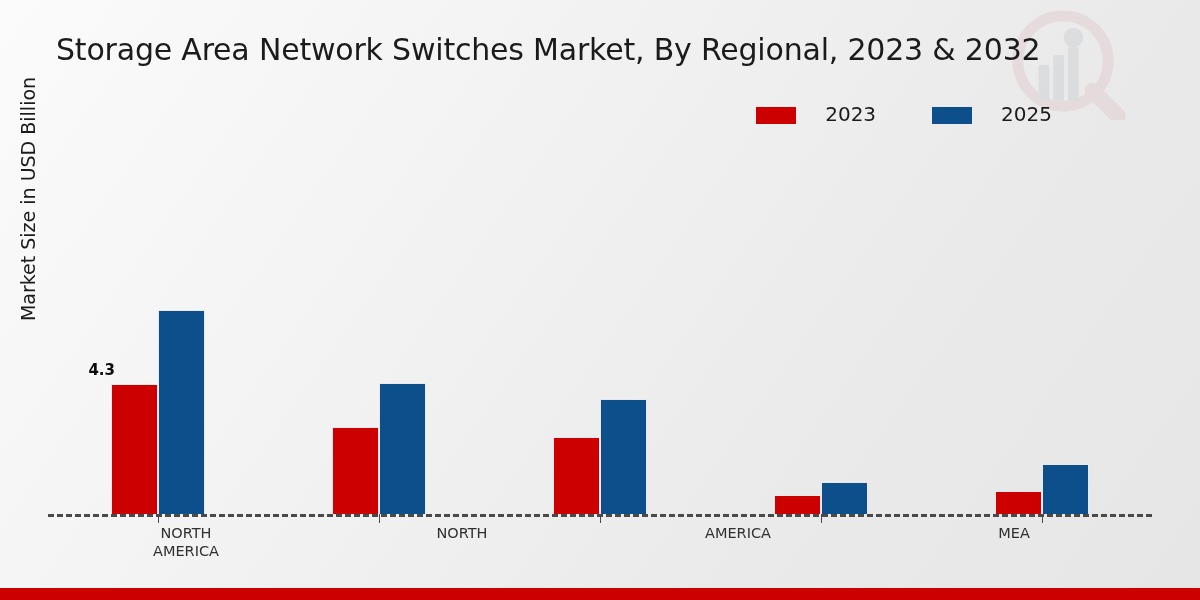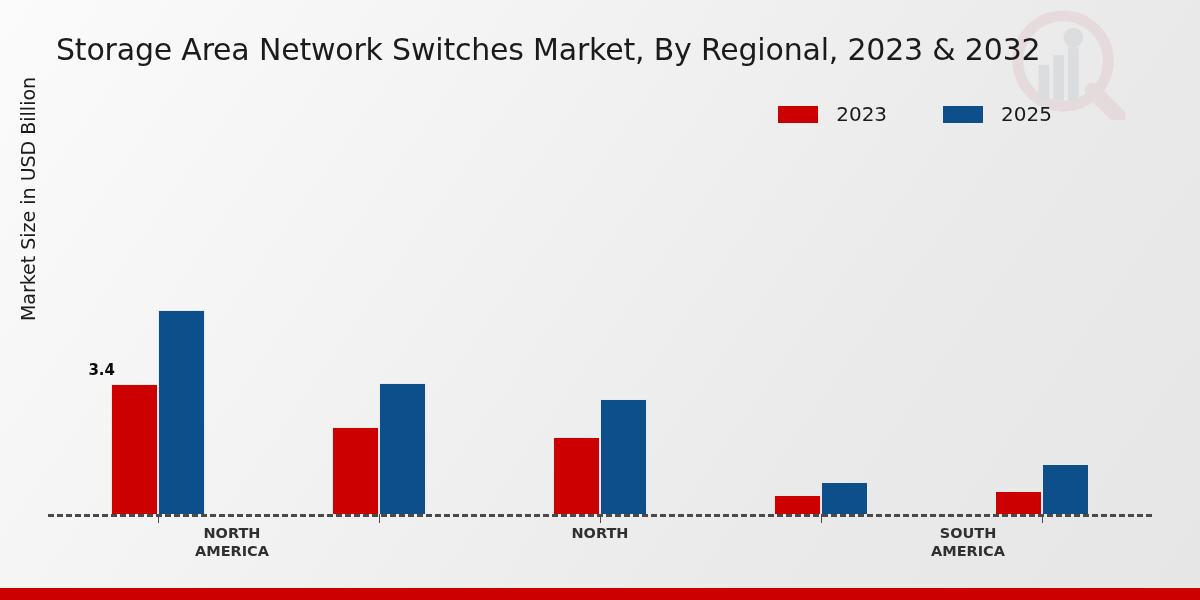--- a/index.html
+++ b/index.html
@@ -50,22 +50,22 @@
   .legend {
     position: absolute;
     right: 148px;
     top: 104px;
     display: flex;
     align-items: center;
     gap: 56px;
   }
   .legend-item {
     display: flex;
-    align-items: center;
-    gap: 18px;
+    align-items: flex-end;
+    gap: 29px;
   }
   .legend-swatch {
     width: 40px;
     height: 17px;
     display: block;
   }
   .legend-label {
     font-size: 20px;
     color: #1b1b1b;
     font-family: "DejaVu Sans", sans-serif;
@@ -158,21 +158,20 @@
     background: #4a4a4a;
   }
 
   
   .cat-labels {
     position: absolute;
     left: 48px;
     top: 524px;
     width: 1104px;
     display: flex;
-    font-weight: bold;
   }
   .cat-label {
     flex: 1 1 0;
     text-align: center;
     font-size: 14.5px;
     color: #303030;
     line-height: 18px;
     font-family: "DejaVu Sans", sans-serif;
   }
   .cat-label span { display: block; }
@@ -217,21 +216,21 @@
   <div class="y-axis-title">Market Size in USD Billion</div>
 
   <div class="plot-area">
     <div class="groups">
 
       <div class="group">
         <div class="bars">
           <div class="bar red" style="height:130px"></div>
           <div class="bar blue" style="height:204px"></div>
         </div>
-        <div class="bar-value" style="left:50%; margin-left:-70px; top:221px;">3.4</div>
+        <div class="bar-value" style="left:50%; margin-left:-70px; top:221px;">4.3</div>
         <div class="tick"></div>
       </div>
 
       <div class="group">
         <div class="bars">
           <div class="bar red" style="height:87px"></div>
           <div class="bar blue" style="height:131px"></div>
         </div>
         <div class="tick"></div>
       </div>
@@ -266,20 +265,22 @@
 
   <div class="cat-labels">
     <div class="cat-label">
       <span>NORTH</span>
       <span>AMERICA</span>
     </div>
     <div class="cat-label">
       <span>NORTH</span>
     </div>
     <div class="cat-label">
-      <span>SOUTH</span>
       <span>AMERICA</span>
     </div>
+    <div class="cat-label">
+      <span>MEA</span>
+    </div>
   </div>
 
   <div class="footer-bar"></div>
 
 </div>
 
 </body></html>

